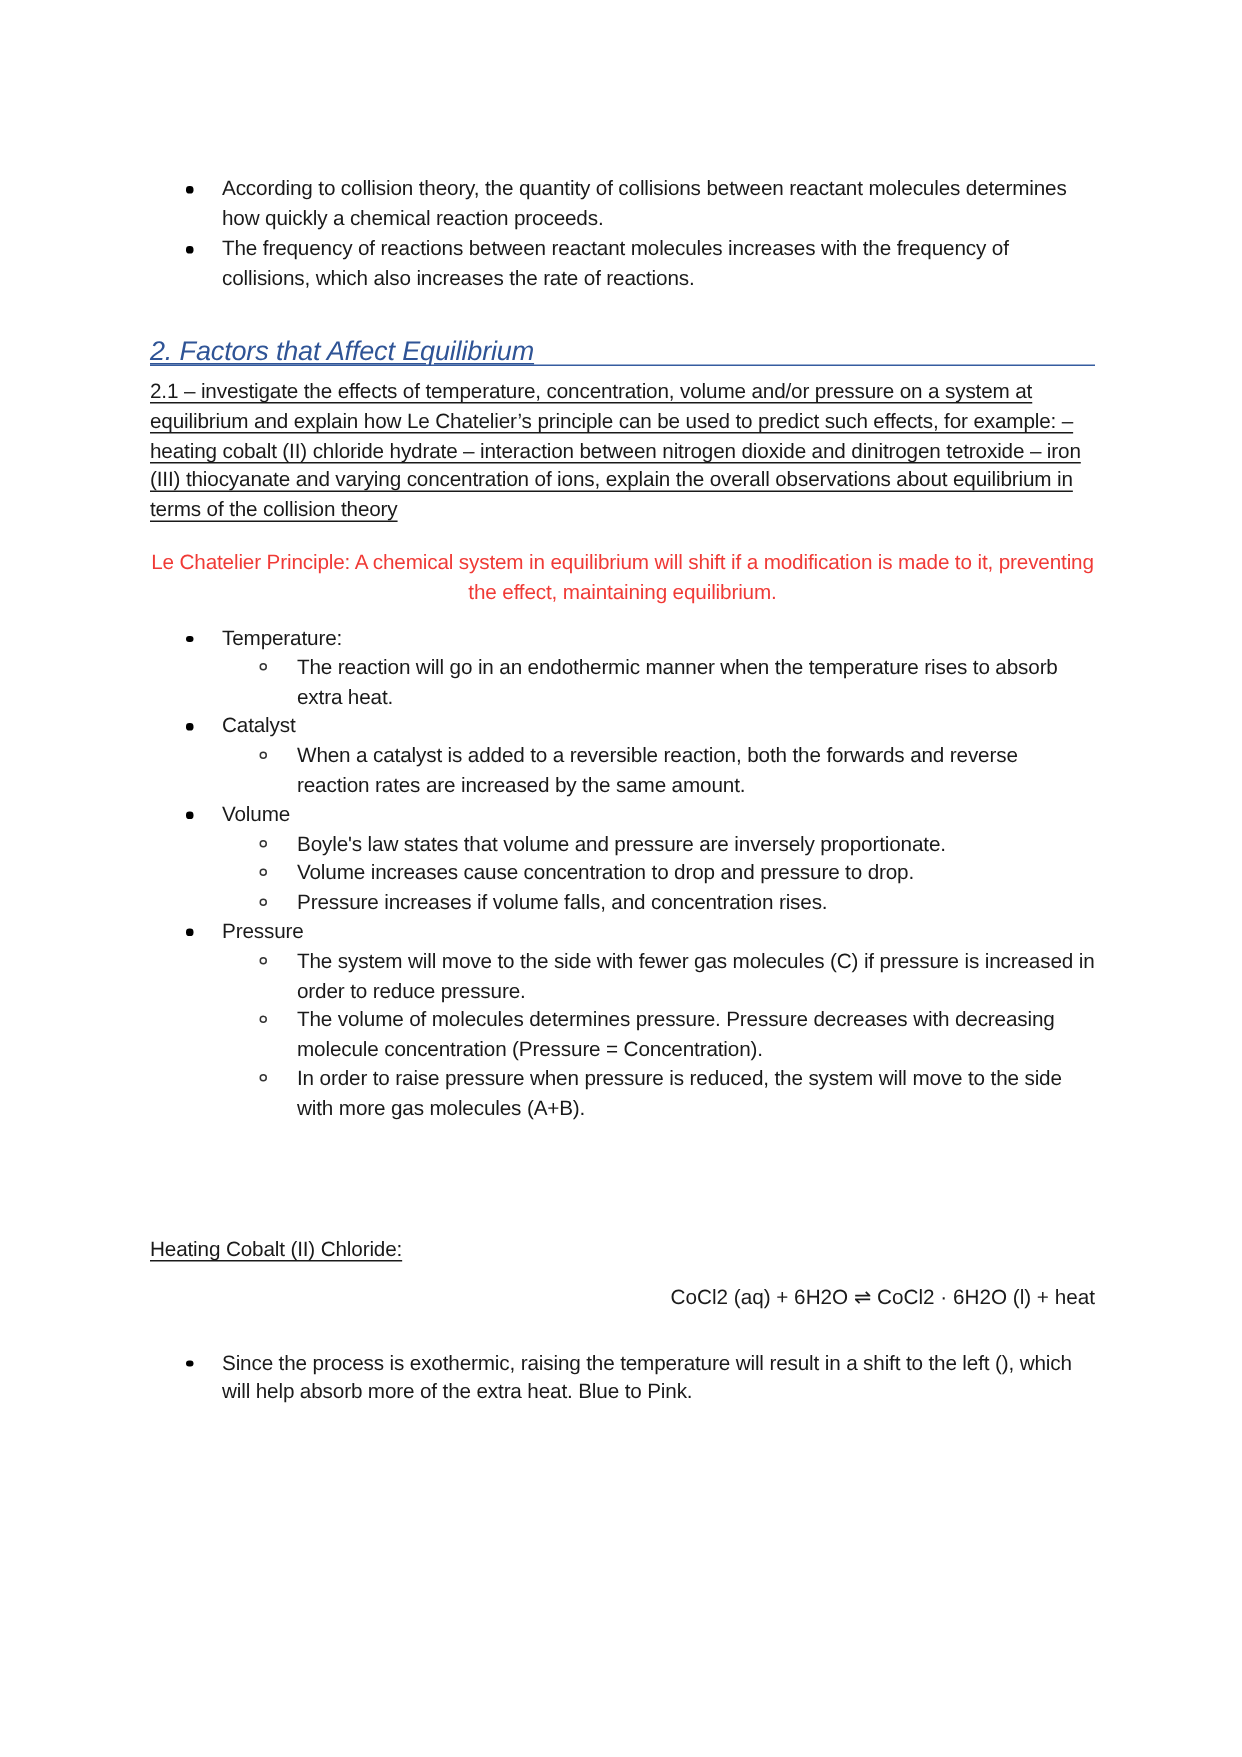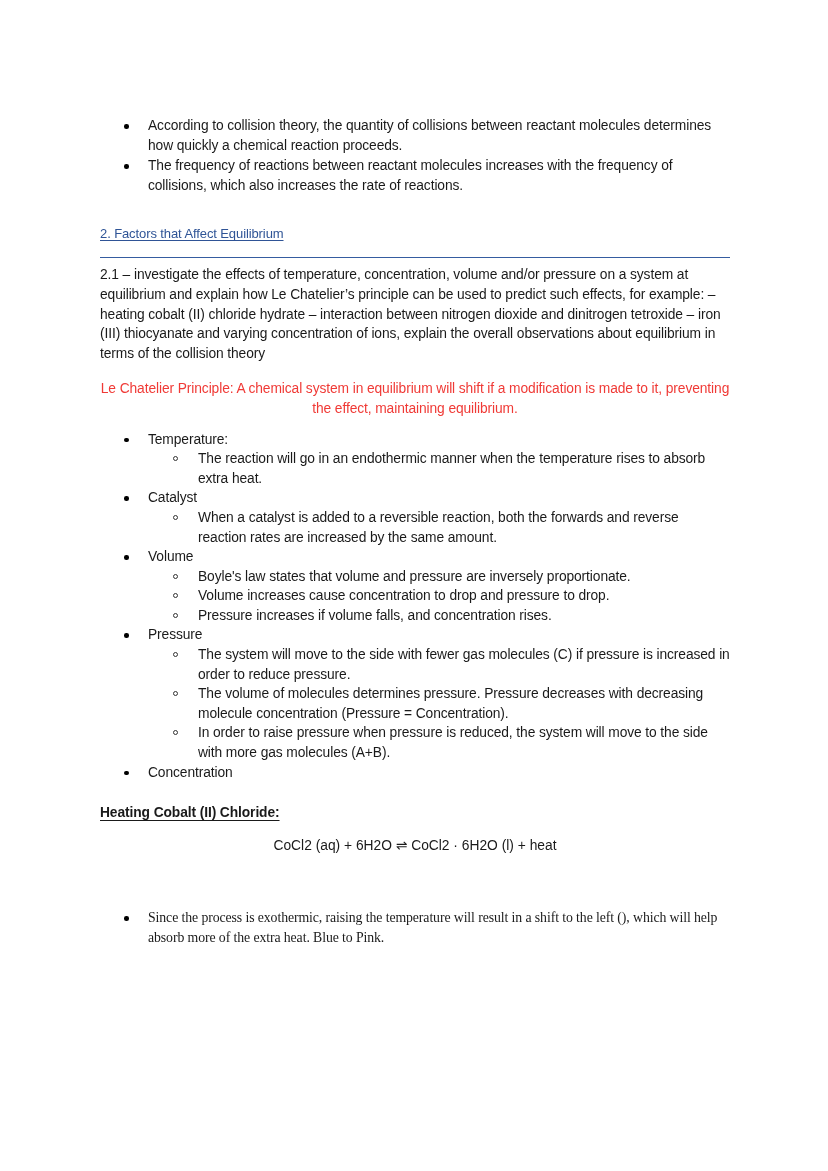--- a/index.html
+++ b/index.html
@@ -31,54 +31,55 @@
   .li2{position:relative;padding-left:98px;}
   .li2 .circ{
     position:absolute;left:73px;top:7px;
     width:5px;height:5px;border-radius:50%;
     border:1.2px solid #333;background:transparent;
   }
   .intro-list .li1 + .li1{margin-top:1px;}
   
   .section-heading{
     margin-top:30px;
-    font-size:13px;
+    font-size:18px;
     line-height:18px;
+    font-style:italic;
     font-weight:400;
     color:var(--heading-color);
     border-bottom:1.6px solid var(--rule-color);
-    padding-bottom:14px;
+    padding-bottom:0;
   }
   .section-heading .ht{text-decoration:underline;text-underline-offset:2px;}
   
   .syllabus{
     margin-top:7px;
+    text-decoration:underline;
     text-underline-offset:3px;
   }
   
   .principle{
     margin-top:16px;
     color:var(--principle-color);
     text-align:center;
   }
   
   .factors{margin-top:11px;}
   
   .subheading{
-    margin-top:21px;
+    margin-top:74px;
     text-decoration:underline;
     text-underline-offset:3px;
-    font-weight:bold;
   }
   .equation{
     margin-top:13px;
-    text-align:center;
+    text-align:right;
     letter-spacing:0;
   }
-  .closing{margin-top:53px;font-family:Liberation Serif, serif;}
+  .closing{margin-top:24px;}
 </style>
 </head>
 <body>
 
 <div class="doc">
 
   <div class="intro-list">
     <div class="li1">
       <span class="dot"></span>
       <span>According to collision theory, the quantity of collisions between reactant molecules determines how quickly a chemical reaction proceeds.</span>
@@ -144,24 +145,20 @@
     </div>
     <div class="li2">
       <span class="circ"></span>
       <span>The volume of molecules determines pressure. Pressure decreases with decreasing molecule concentration (Pressure = Concentration).</span>
     </div>
     <div class="li2">
       <span class="circ"></span>
       <span>In order to raise pressure when pressure is reduced, the system will move to the side with more gas molecules (A+B).</span>
     </div>
 
-    <div class="li1">
-      <span class="dot"></span>
-      <span>Concentration</span>
-    </div>
 
   </div>
 
   <p class="subheading">Heating Cobalt (II) Chloride:</p>
 
   <p class="equation">CoCl2 (aq) + 6H2O ⇌ CoCl2 · 6H2O (l) + heat</p>
 
   <div class="closing">
     <div class="li1">
       <span class="dot"></span>

